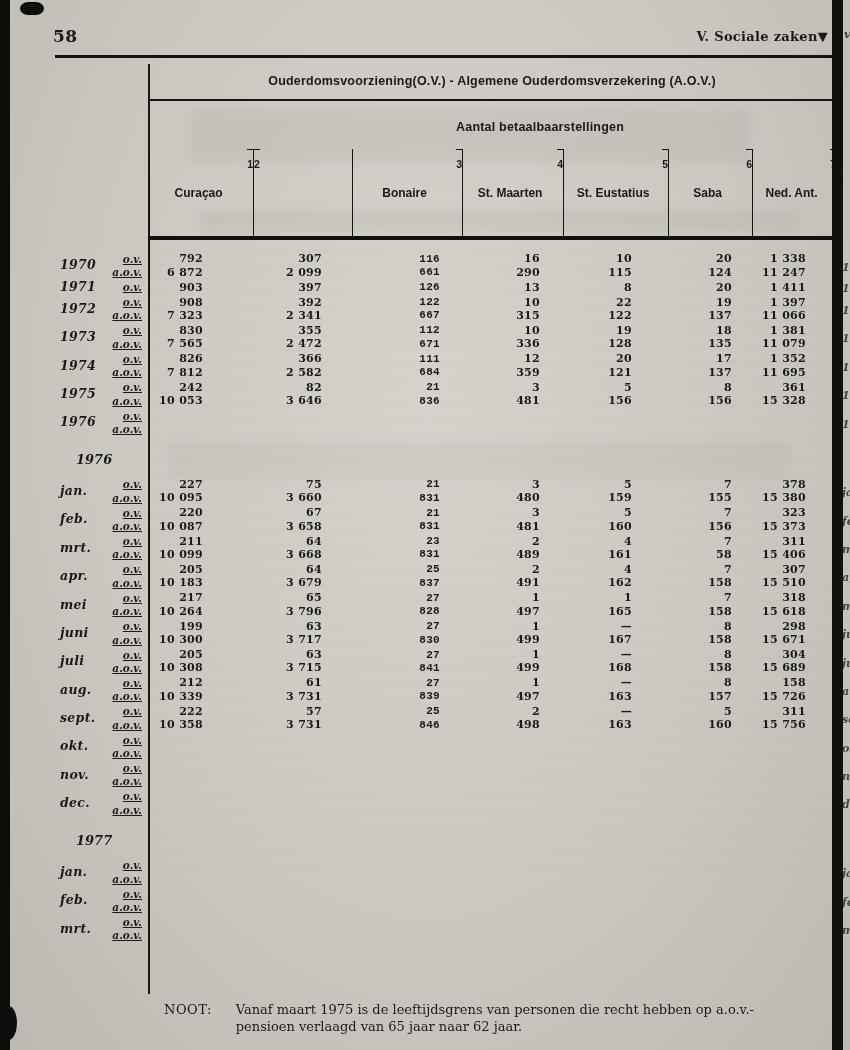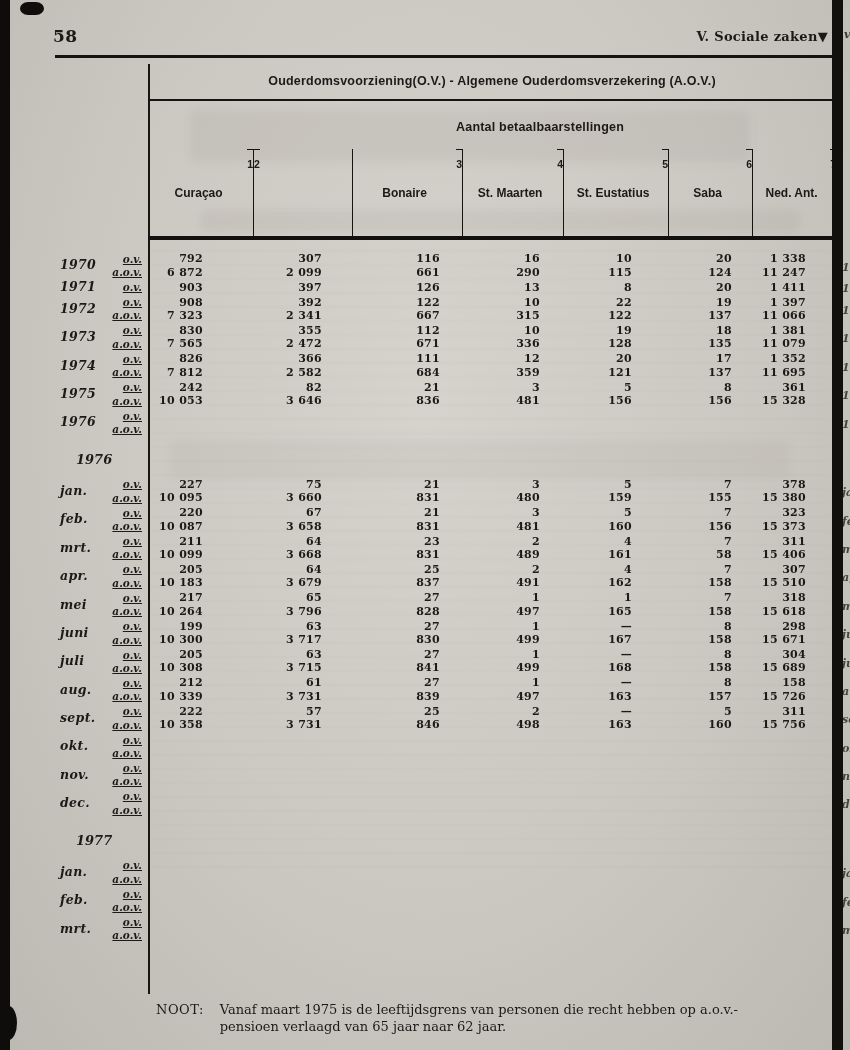--- a/index.html
+++ b/index.html
@@ -58,29 +58,29 @@
   .group-label{position:absolute;left:60px;top:50%;transform:translateY(-54%);
     font:italic 700 12.5px "DejaVu Serif",serif;letter-spacing:.3px;}
   .echo{position:absolute;left:842px;top:55%;transform:translateY(-50%);
     font:italic 700 11px "DejaVu Serif",serif;color:#2f2d28;opacity:.85;white-space:nowrap;}
   .line{display:grid;grid-template-columns:148px 105px 99px 110px 101px 105px 84px 84px;
     height:13.4px;align-items:center;}
   .sub{text-align:right;padding-right:6px;font:italic 700 10.5px "DejaVu Serif",serif;text-decoration:underline;}
   .cell{text-align:right;font:700 11px "DejaVu Serif",serif;letter-spacing:.3px;white-space:nowrap;}
   .line .cell:nth-child(2){padding-right:50px;}
   .line .cell:nth-child(3){padding-right:30px;}
-  .line .cell:nth-child(4){padding-right:22px;}
+  .line .cell:nth-child(4){padding-right:22px;font-family:Liberation Mono, monospace;}
   .line .cell:nth-child(5){padding-right:23px;}
   .line .cell:nth-child(6){padding-right:36px;}
   .line .cell:nth-child(7){padding-right:20px;}
   .line .cell:nth-child(8){padding-right:30px;}
   .section-heading{margin:16px 0 10px 76px;font:italic 700 13px "DejaVu Serif",serif;height:16px;}
 
   
-  .note{position:absolute;left:156px;top:1001px;width:665px;display:flex;gap:16px;
+  .note{position:absolute;left:164px;top:1001px;width:665px;display:flex;gap:24px;
     font:400 13px "DejaVu Serif",serif;line-height:1.32;}
   .note-label{flex:0 0 auto;letter-spacing:.5px;}
   .note-text{flex:1;}
 </style>
 </head>
 <body>
 
 <div class="page">
   <div class="bleed"></div>
   <div class="smudge s1"></div>

